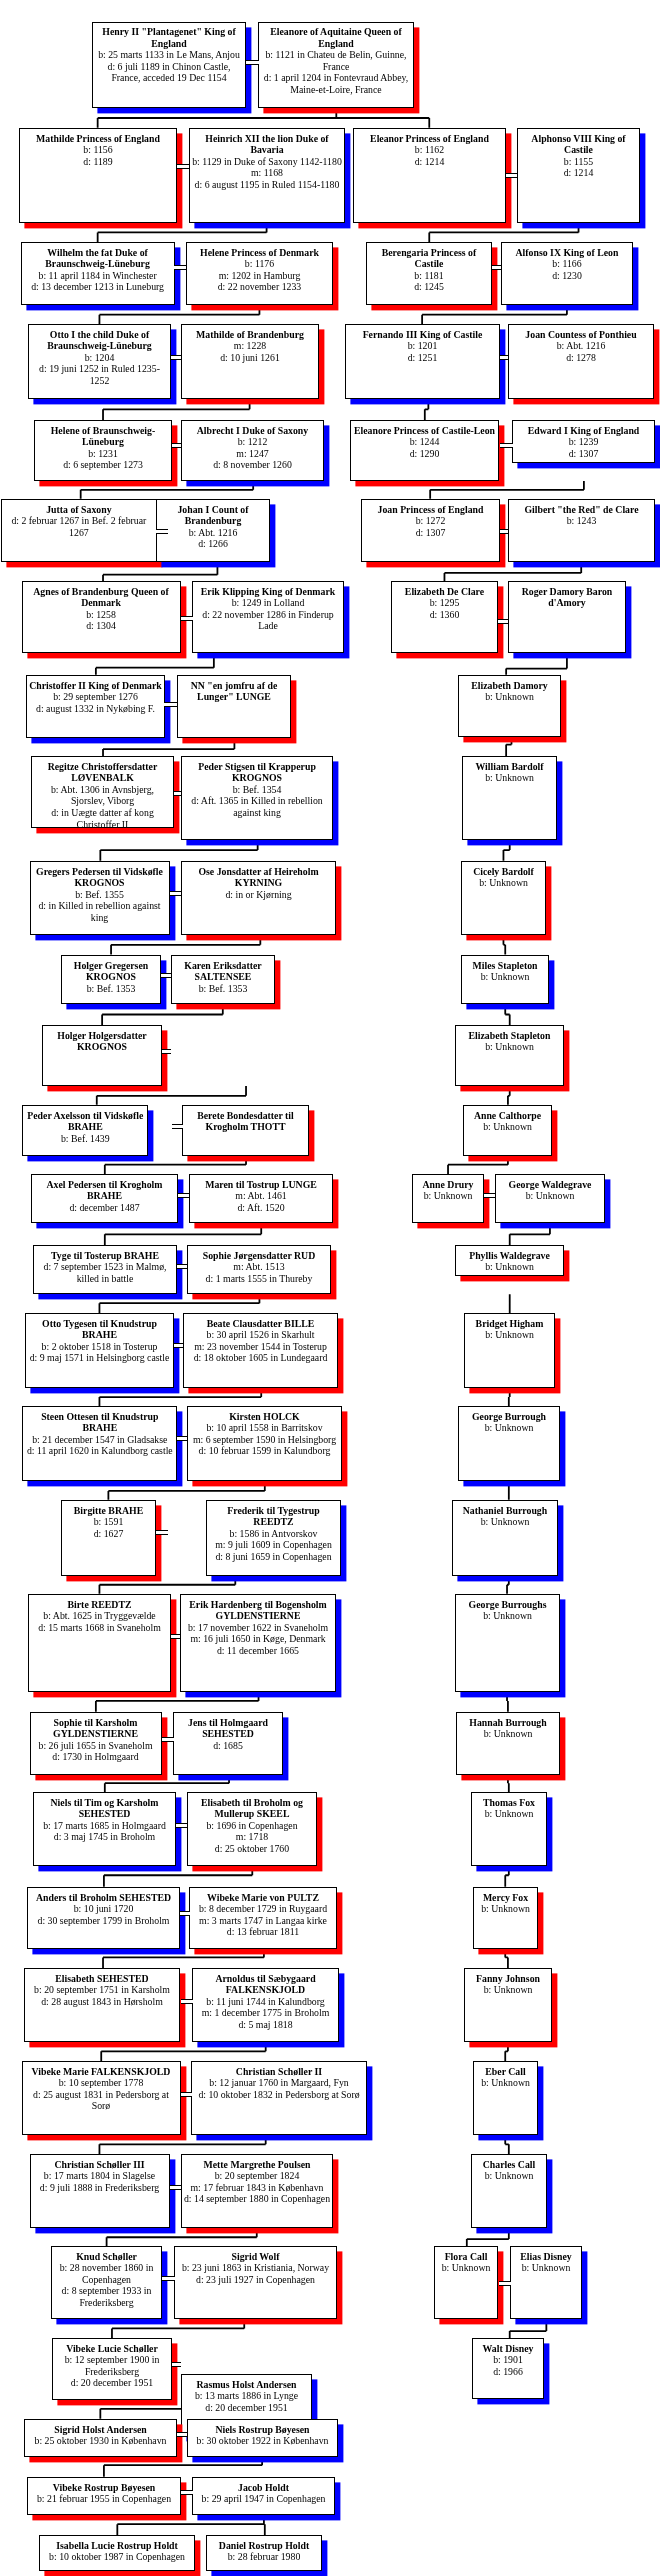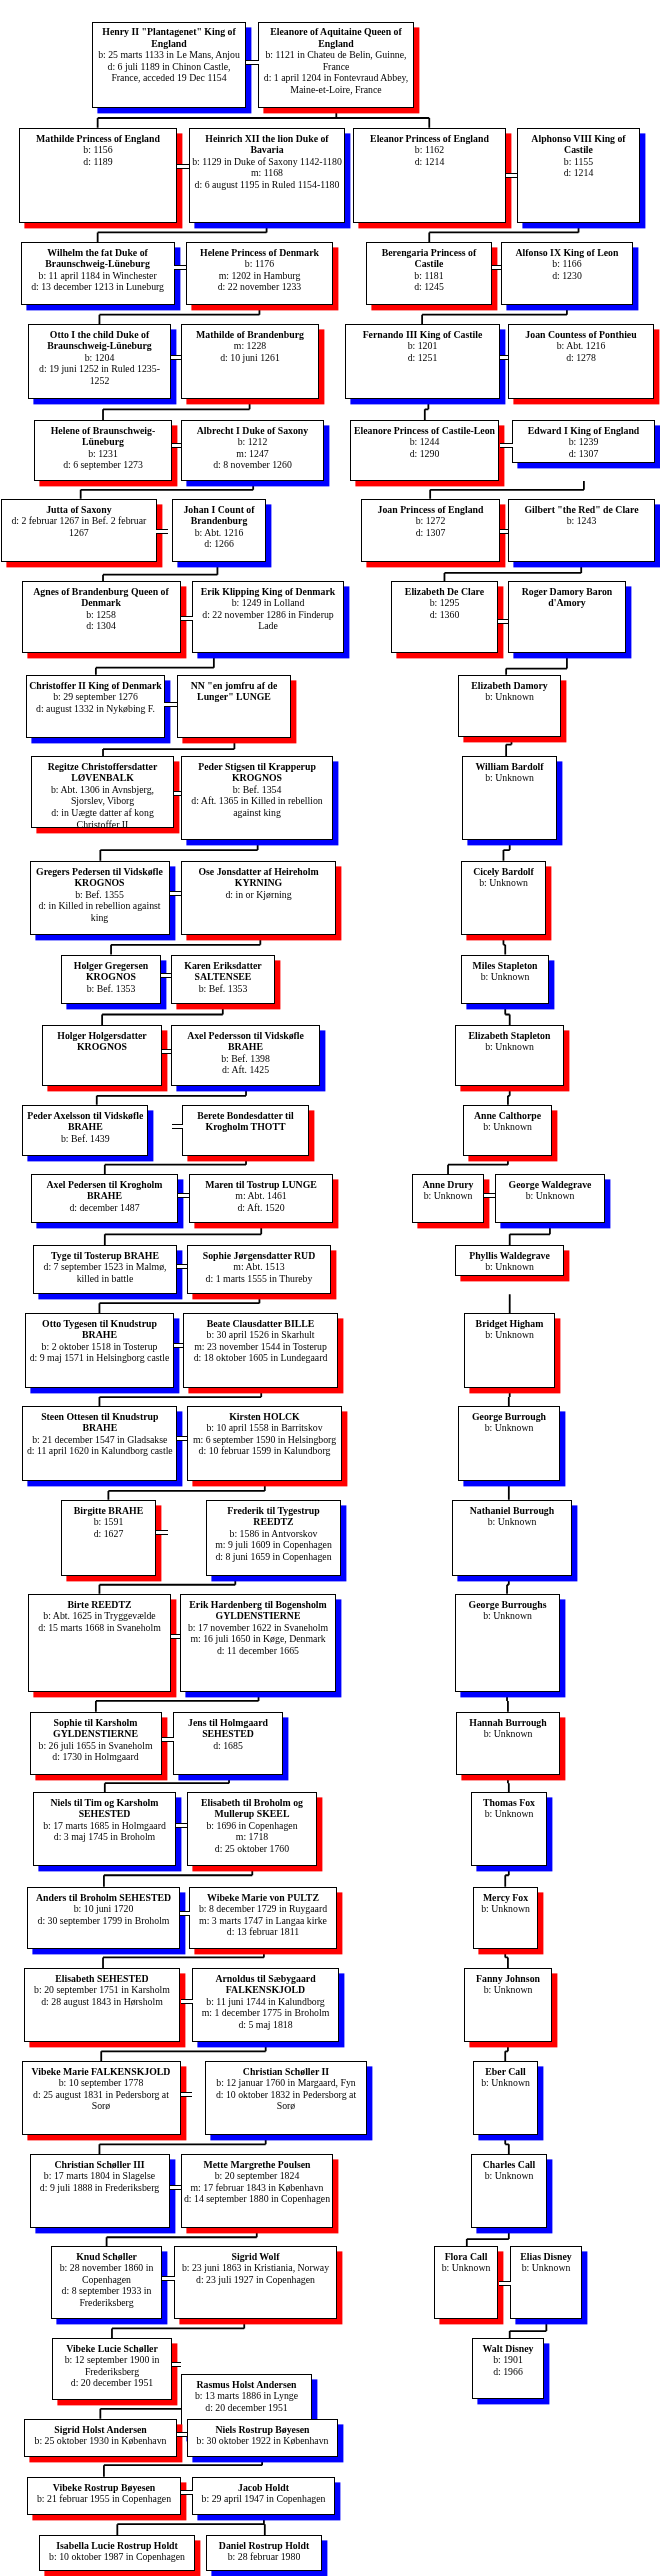--- a/index.html
+++ b/index.html
@@ -110,21 +110,21 @@
     </div>
     <div class="pbox blue" style="left: 512px; top: 420px; width: 143px; height: 43px;">
       <div class="pname">Edward I King of England</div>
       <div class="pline">b: 1239</div>
       <div class="pline">d: 1307</div>
     </div>
     <div class="pbox red" style="left: 0.9px; top: 499px; width: 156px; height: 63px;">
       <div class="pname">Jutta of Saxony</div>
       <div class="pline">d: 2 februar 1267 in Bef. 2 februar 1267</div>
     </div>
-    <div class="pbox blue" style="left: 172px; top: 499px; width: 94px; height: 63px;">
+    <div class="pbox blue" style="left: 156px; top: 499px; width: 114px; height: 63px;">
       <div class="pname">Johan I Count of Brandenburg</div>
       <div class="pline">b: Abt. 1216</div>
       <div class="pline">d: 1266</div>
     </div>
     <div class="pbox red" style="left: 361px; top: 499px; width: 139px; height: 63px;">
       <div class="pname">Joan Princess of England</div>
       <div class="pline">b: 1272</div>
       <div class="pline">d: 1307</div>
     </div>
     <div class="pbox blue" style="left: 508px; top: 499px; width: 147px; height: 63px;">
@@ -195,25 +195,20 @@
     <div class="pbox red" style="left: 171px; top: 955px; width: 104px; height: 49px;">
       <div class="pname">Karen Eriksdatter SALTENSEE</div>
       <div class="pline">b: Bef. 1353</div>
     </div>
     <div class="pbox blue" style="left: 461px; top: 955px; width: 88px; height: 49px;">
       <div class="pname">Miles Stapleton</div>
       <div class="pline">b: Unknown</div>
     </div>
     <div class="pbox red" style="left: 42px; top: 1025px; width: 120px; height: 61px;">
       <div class="pname">Holger Holgersdatter KROGNOS</div>
-    </div>
-    <div class="pbox blue" style="left: 171px; top: 1025px; width: 149px; height: 61px;">
-      <div class="pname">Axel Pedersson til Vidskøfle BRAHE</div>
-      <div class="pline">b: Bef. 1398</div>
-      <div class="pline">d: Aft. 1425</div>
     </div>
     <div class="pbox red" style="left: 455px; top: 1025px; width: 109px; height: 61px;">
       <div class="pname">Elizabeth Stapleton</div>
       <div class="pline">b: Unknown</div>
     </div>
     <div class="pbox blue" style="left: 22.3px; top: 1105px; width: 126px; height: 51px;">
       <div class="pname">Peder Axelsson til Vidskøfle BRAHE</div>
       <div class="pline">b: Bef. 1439</div>
     </div>
     <div class="pbox red" style="left: 182px; top: 1105px; width: 127px; height: 51px;">
@@ -287,21 +282,21 @@
       <div class="pname">Birgitte BRAHE</div>
       <div class="pline">b: 1591</div>
       <div class="pline">d: 1627</div>
     </div>
     <div class="pbox blue" style="left: 167px; top: 1500px; width: 135px; height: 76px; margin-left: 39px;">
       <div class="pname">Frederik til Tygestrup REEDTZ</div>
       <div class="pline">b: 1586 in Antvorskov</div>
       <div class="pline">m: 9 juli 1609 in Copenhagen</div>
       <div class="pline">d: 8 juni 1659 in Copenhagen</div>
     </div>
-    <div class="pbox blue" style="left: 452px; top: 1500px; width: 120px; height: 76px;">
+    <div class="pbox blue" style="left: 452px; top: 1500px; width: 106px; height: 76px;">
       <div class="pname">Nathaniel Burrough</div>
       <div class="pline">b: Unknown</div>
     </div>
     <div class="pbox red" style="left: 28px; top: 1594px; width: 143px; height: 98px;">
       <div class="pname">Birte REEDTZ</div>
       <div class="pline">b: Abt. 1625 in Tryggevælde</div>
       <div class="pline">d: 15 marts 1668 in Svaneholm</div>
     </div>
     <div class="pbox blue" style="left: 180px; top: 1594px; width: 156px; height: 98px;">
       <div class="pname">Erik Hardenberg til Bogensholm GYLDENSTIERNE</div>
@@ -369,21 +364,21 @@
     </div>
     <div class="pbox red" style="left: 464px; top: 1968px; width: 88px; height: 74px;">
       <div class="pname">Fanny Johnson</div>
       <div class="pline">b: Unknown</div>
     </div>
     <div class="pbox red" style="left: 21.5px; top: 2061px; width: 159px; height: 74px;">
       <div class="pname">Vibeke Marie FALKENSKJOLD</div>
       <div class="pline">b: 10 september 1778</div>
       <div class="pline">d: 25 august 1831 in Pedersborg at Sorø</div>
     </div>
-    <div class="pbox blue" style="left: 205px; top: 2061px; width: 162px; height: 74px;">
+    <div class="pbox blue" style="left: 191px; top: 2061px; width: 176px; height: 74px;">
       <div class="pname">Christian Schøller II</div>
       <div class="pline">b: 12 januar 1760 in Margaard, Fyn</div>
       <div class="pline">d: 10 oktober 1832 in Pedersborg at Sorø</div>
     </div>
     <div class="pbox blue" style="left: 473px; top: 2061px; width: 65px; height: 74px;">
       <div class="pname">Eber Call</div>
       <div class="pline">b: Unknown</div>
     </div>
     <div class="pbox blue" style="left: 29.5px; top: 2154px; width: 140px; height: 74px;">
       <div class="pname">Christian Schøller III</div>

